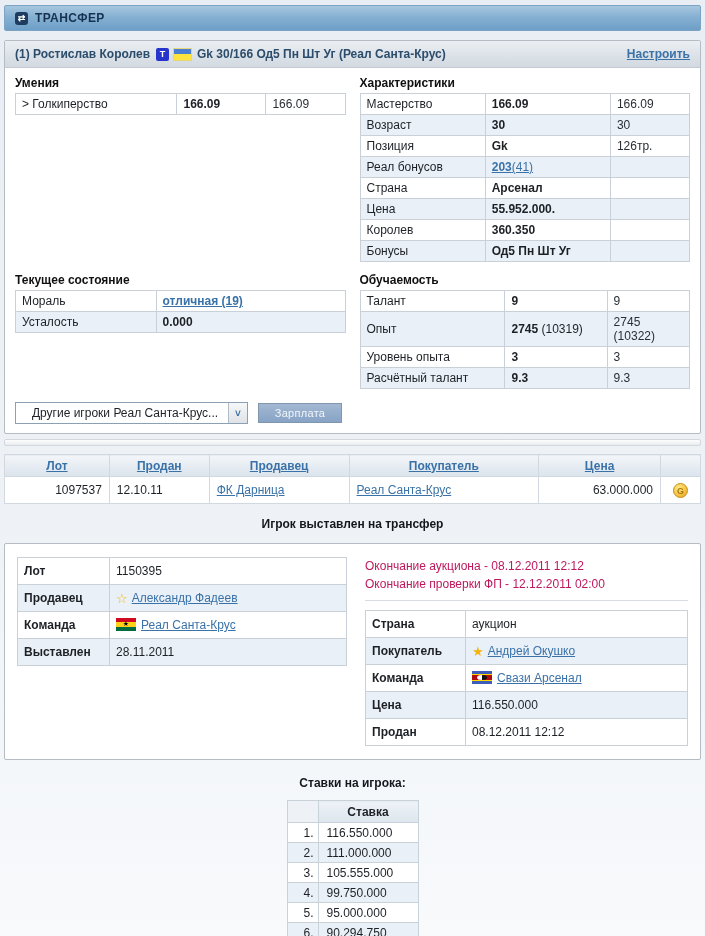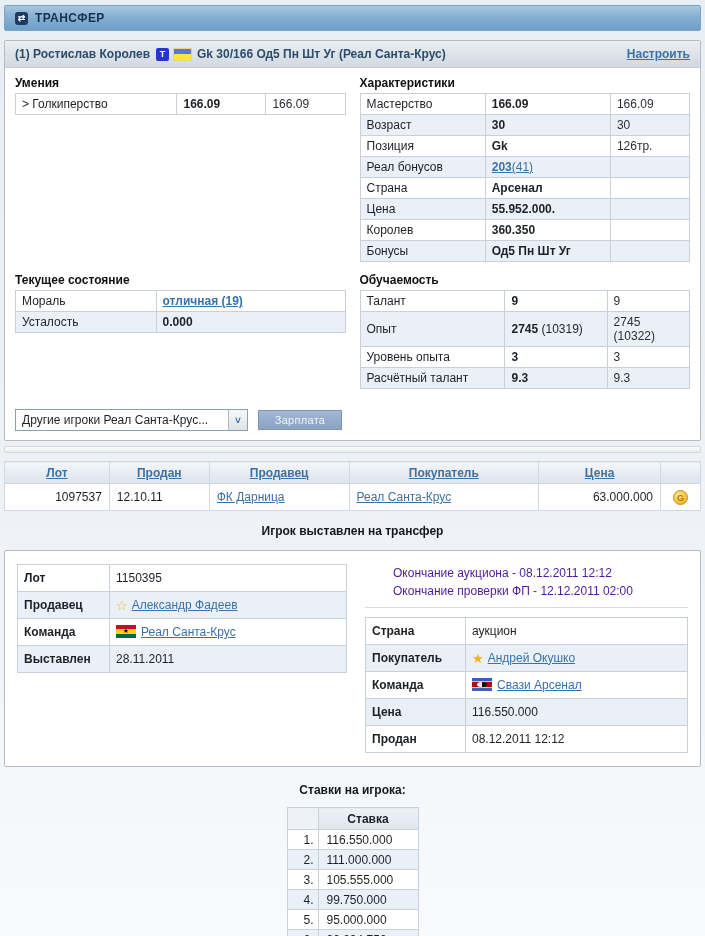--- a/index.html
+++ b/index.html
@@ -50,21 +50,21 @@
   .sec-title { font-weight:bold; font-size:12px; color:#111; margin-bottom:3px; }
 
   table.grid { width:100%; border-collapse:collapse; }
   table.grid td { border:1px solid #c9d0d7; padding:3px 6px; height:21px; vertical-align:middle; }
   table.grid tr:nth-child(even) td { background:#e9f0f7; }
   .val-extra { color:#2a2f36; }
 
   .row2 { margin-top:11px; }
 
   
-  .filterbar { margin-top:20px; display:flex; align-items:center; }
+  .filterbar { margin-top:13px; display:flex; align-items:center;text-align:center; }
   .fakeselect {
     width:233px; height:22px; border:1px solid #8ca0b3; background:#fff;
     display:flex; align-items:center; cursor:pointer;
   }
   .fakeselect .sel-txt { padding-left:6px; flex:1; white-space:nowrap; overflow:hidden; }
   .sel-arrow {
     width:19px; height:20px; border-left:1px solid #aebbc7; color:#3a6ea5;
     background:linear-gradient(180deg,#f6f7f8,#dfe3e7); font-weight:bold;
     display:flex; align-items:center; justify-content:center; font-size:10px;
   }
@@ -105,21 +105,21 @@
   table.kv td { border:1px solid #c9d0d7; padding:5px 6px; height:27px; vertical-align:middle; }
   table.kv tr:nth-child(even) td { background:#e9f0f7; }
   table.kv td.k { font-weight:bold; width:92px; white-space:nowrap; }
   .star { color:#f4b30a; font-size:13px; margin-right:4px; vertical-align:-1px; }
   .flagbox { display:inline-block; width:20px; height:13px; margin-right:5px; vertical-align:-2px; position:relative; }
   .flag-gh { background:linear-gradient(180deg,#cf0921 0%,#cf0921 33%,#fcd116 33%,#fcd116 66%,#006b3f 66%,#006b3f 100%); }
   .flag-gh .gh-star { position:absolute; left:0; right:0; top:-1px; text-align:center; font-size:7px; color:#000; line-height:13px; }
   .flag-sz { background:linear-gradient(180deg,#3e5eb9 0%,#3e5eb9 22%,#ffd900 22%,#ffd900 30%,#b10c0c 30%,#b10c0c 70%,#ffd900 70%,#ffd900 78%,#3e5eb9 78%,#3e5eb9 100%); }
   .flag-sz .sz-oval { position:absolute; left:5px; top:4px; width:10px; height:5px; border-radius:50%;
     background:linear-gradient(90deg,#fff 0%, #fff 45%, #111 55%, #111 100%); }
-  .deadlines div { line-height:18px; color:#4c1d95;margin-left:28px; }
+  .deadlines div { line-height:18px; color:#be185d; }
   .hr { border-top:1px solid #d8dce0; margin:7px 0 9px 0; }
 
   
   .bids-heading { text-align:center; font-weight:bold; margin:16px 0 10px 0; color:#14181d; }
   table.bids { margin:0 auto; border-collapse:collapse; background:#fff; }
   table.bids th, table.bids td { border:1px solid #c9d1d9; }
   table.bids th.rankhead { width:31px; background:#eef2f6; }
   table.bids th.valhead { background:linear-gradient(180deg,#edf2f7,#dde6ee); font-weight:bold; text-align:center; padding:3px 10px; height:22px; }
   table.bids td { height:20px; padding:2px 8px; }
   table.bids td.rank { text-align:right; padding-right:4px; background:#fff; }

